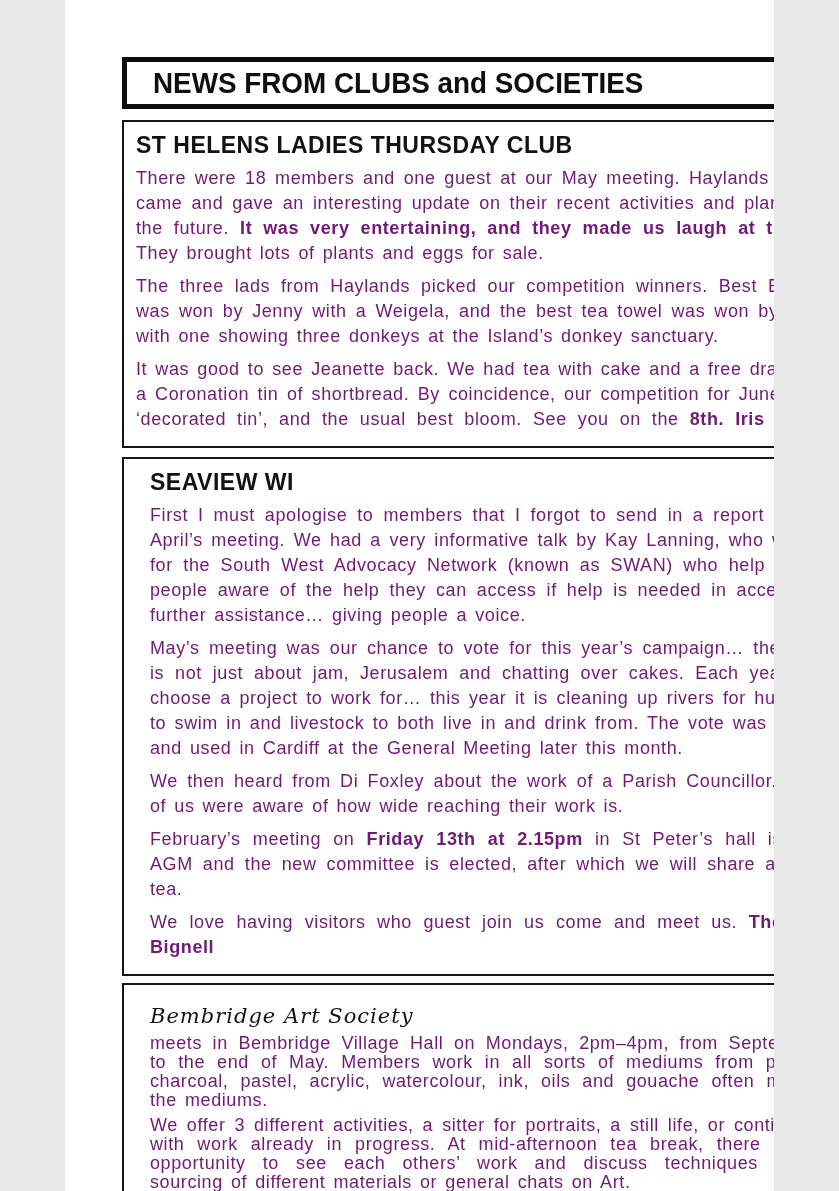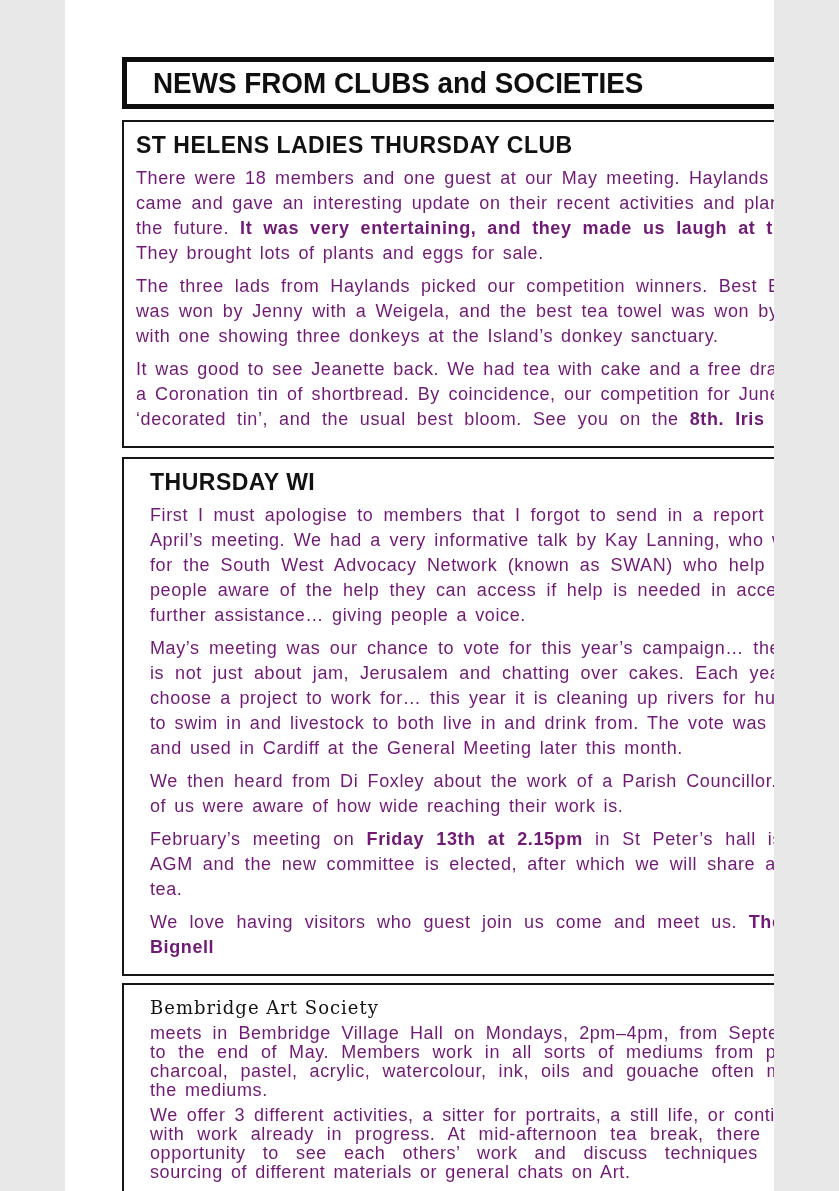--- a/index.html
+++ b/index.html
@@ -51,24 +51,25 @@
   .section-bembridge-art { min-height: 265px; margin-bottom: 0; }
   .section-title {
     margin: 2px 0 7px 0;
     font-size: 23px;
     font-weight: 700;
     letter-spacing: 0.5px;
     color: #121212;
   }
   .section-title.script-title {
     font-family: "DejaVu Serif", serif;
+    font-style: italic;
     font-weight: 500;
-    font-size: 18px;
+    font-size: 21px;
     letter-spacing: 1px;
-    margin: 4px 0 6px 0;
+    margin: 11px 0 6px 0;
   }
   .para {
     margin: 0 0 8px 0;
     font-size: 18px;
     line-height: 25px;
     letter-spacing: 0.6px;
     word-spacing: 2.5px;
     text-align: justify;
     color: #701a75;
   }
@@ -96,21 +97,21 @@
   <section class="box section section-st-helens">
     <h2 class="section-title">ST HELENS LADIES THURSDAY CLUB</h2>
     <div class="section-body">
           <p class="para"><span>There were 18 members and one guest at our May meeting. Haylands Farm came and gave an interesting update on their recent activities and plans for the future. </span><span class="bold">It was very entertaining, and they made us laugh at times.</span><span> They brought lots of plants and eggs for sale.</span></p>
           <p class="para"><span>The three lads from Haylands picked our competition winners. Best Bloom was won by Jenny with a Weigela, and the best tea towel was won by Pat, with one showing three donkeys at the Island’s donkey sanctuary.</span></p>
           <p class="para justify-last"><span>It was good to see Jeanette back. We had tea with cake and a free draw for a Coronation tin of shortbread. By coincidence, our competition for June is a ‘decorated tin’, and the usual best bloom. See you on the </span><span class="bold">8th.</span><span> </span><span class="bold">Iris Bean</span></p>
         </div>
   </section>
 
   <section class="box section section-seaview-wi">
-    <h2 class="section-title">THURSDAY WI</h2>
+    <h2 class="section-title">SEAVIEW WI</h2>
     <div class="section-body">
           <p class="para"><span>First I must apologise to members that I forgot to send in a report about April’s meeting. We had a very informative talk by Kay Lanning, who works for the South West Advocacy Network (known as SWAN) who help make people aware of the help they can access if help is needed in accessing further assistance… giving people a voice.</span></p>
           <p class="para"><span>May’s meeting was our chance to vote for this year’s campaign… the W I is not just about jam, Jerusalem and chatting over cakes. Each year we choose a project to work for… this year it is cleaning up rivers for humans to swim in and livestock to both live in and drink from. The vote was taken and used in Cardiff at the General Meeting later this month.</span></p>
           <p class="para"><span>We then heard from Di Foxley about the work of a Parish Councillor. Few of us were aware of how wide reaching their work is.</span></p>
           <p class="para"><span>February’s meeting on </span><span class="bold">Friday 13th at 2.15pm</span><span> in St Peter’s hall is our AGM and the new committee is elected, after which we will share a light tea.</span></p>
           <p class="para justify-last"><span>We love having visitors who guest join us come and meet us. </span><span class="bold">Theresa Bignell</span></p>
         </div>
   </section>
 
   <section class="box section section-bembridge-art">

